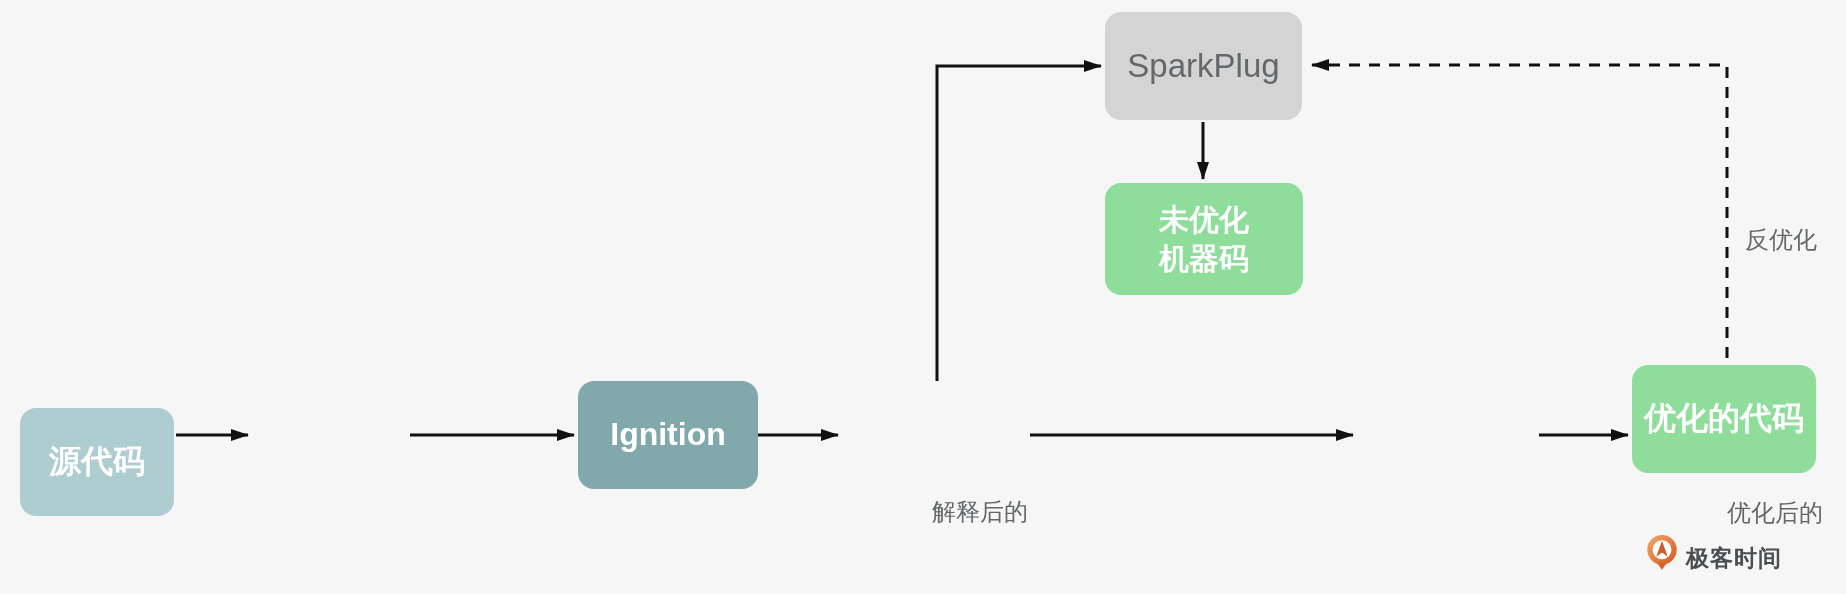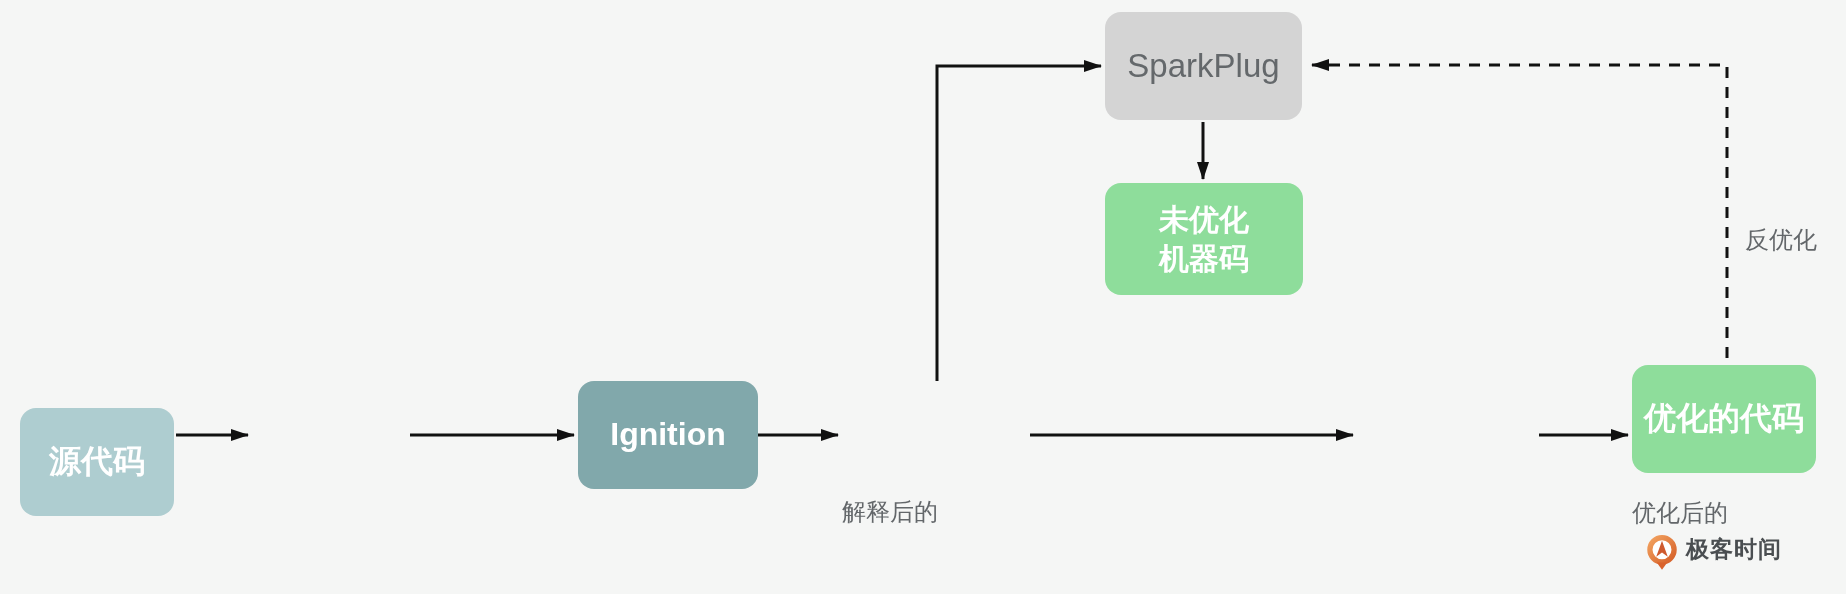--- a/index.html
+++ b/index.html
@@ -47,29 +47,29 @@
   .n-optimized{left:1632px;top:365px; width:184px; height:108px; background:var(--node-green);}
   .n-sparkplug{left:1105px;top:12px;  width:197px; height:108px; background:var(--node-grey);
                color:var(--node-text-dark);font-size:33px;font-weight:500;}
   .n-unopt    {left:1105px;top:183px; width:198px; height:112px; background:var(--node-green);
                font-size:30px;}
 
   .annotation{
     position:absolute;
     color:var(--annotation-text);
     font-size:24px;font-weight:400;
-    text-align:left;
+    text-align:right;
   }
   .a-interpreted{left:842px; top:496px; width:186px;}
   .a-optimized  {left:1632px;top:497px; width:191px;font-family:Liberation Serif, serif;}
   .a-deopt      {left:1745px;top:224px; width:120px; text-align:left;}
 
   .brand{
     position:absolute;left:1646px;top:534px;
-    display:flex;align-items:flex-start;gap:8px;
+    display:flex;align-items:flex-end;gap:8px;
   }
   .brand-text{
     color:var(--brand-text);
     font-size:23px;font-weight:700;letter-spacing:1px;
   }
 </style>
 </head>
 <body>
 
 <div class="canvas">

